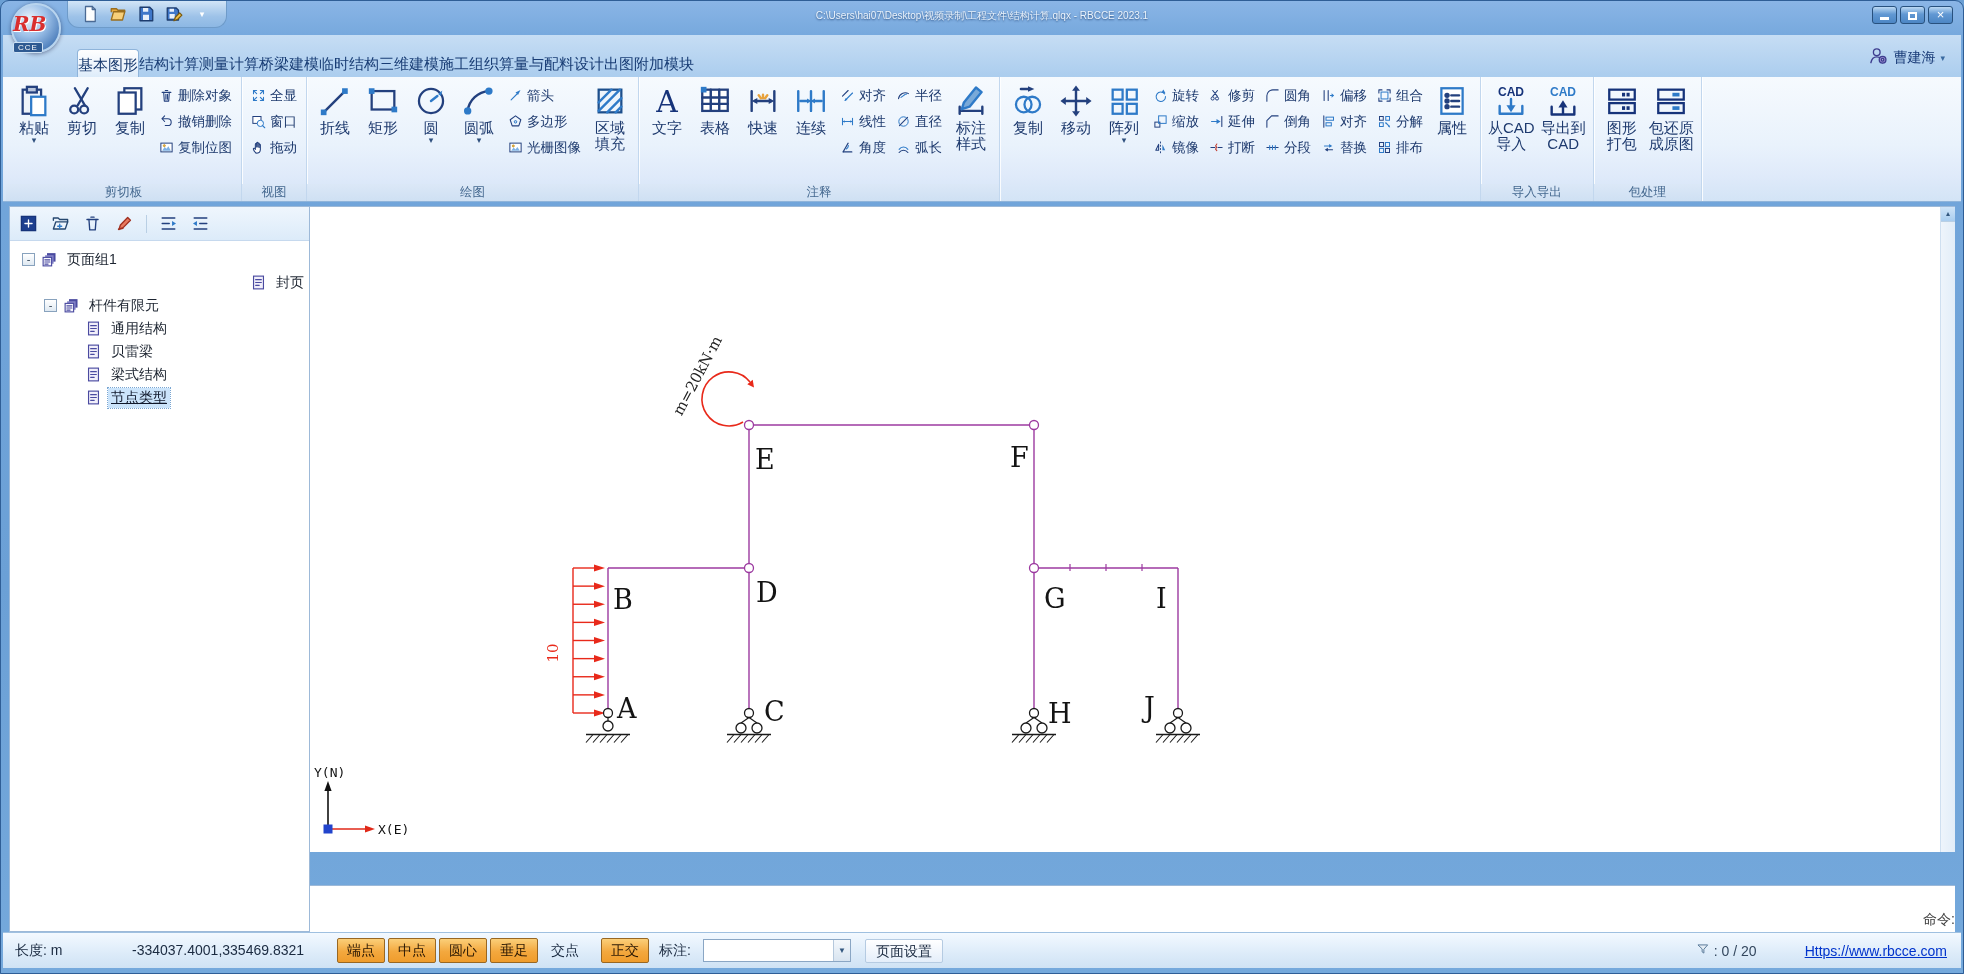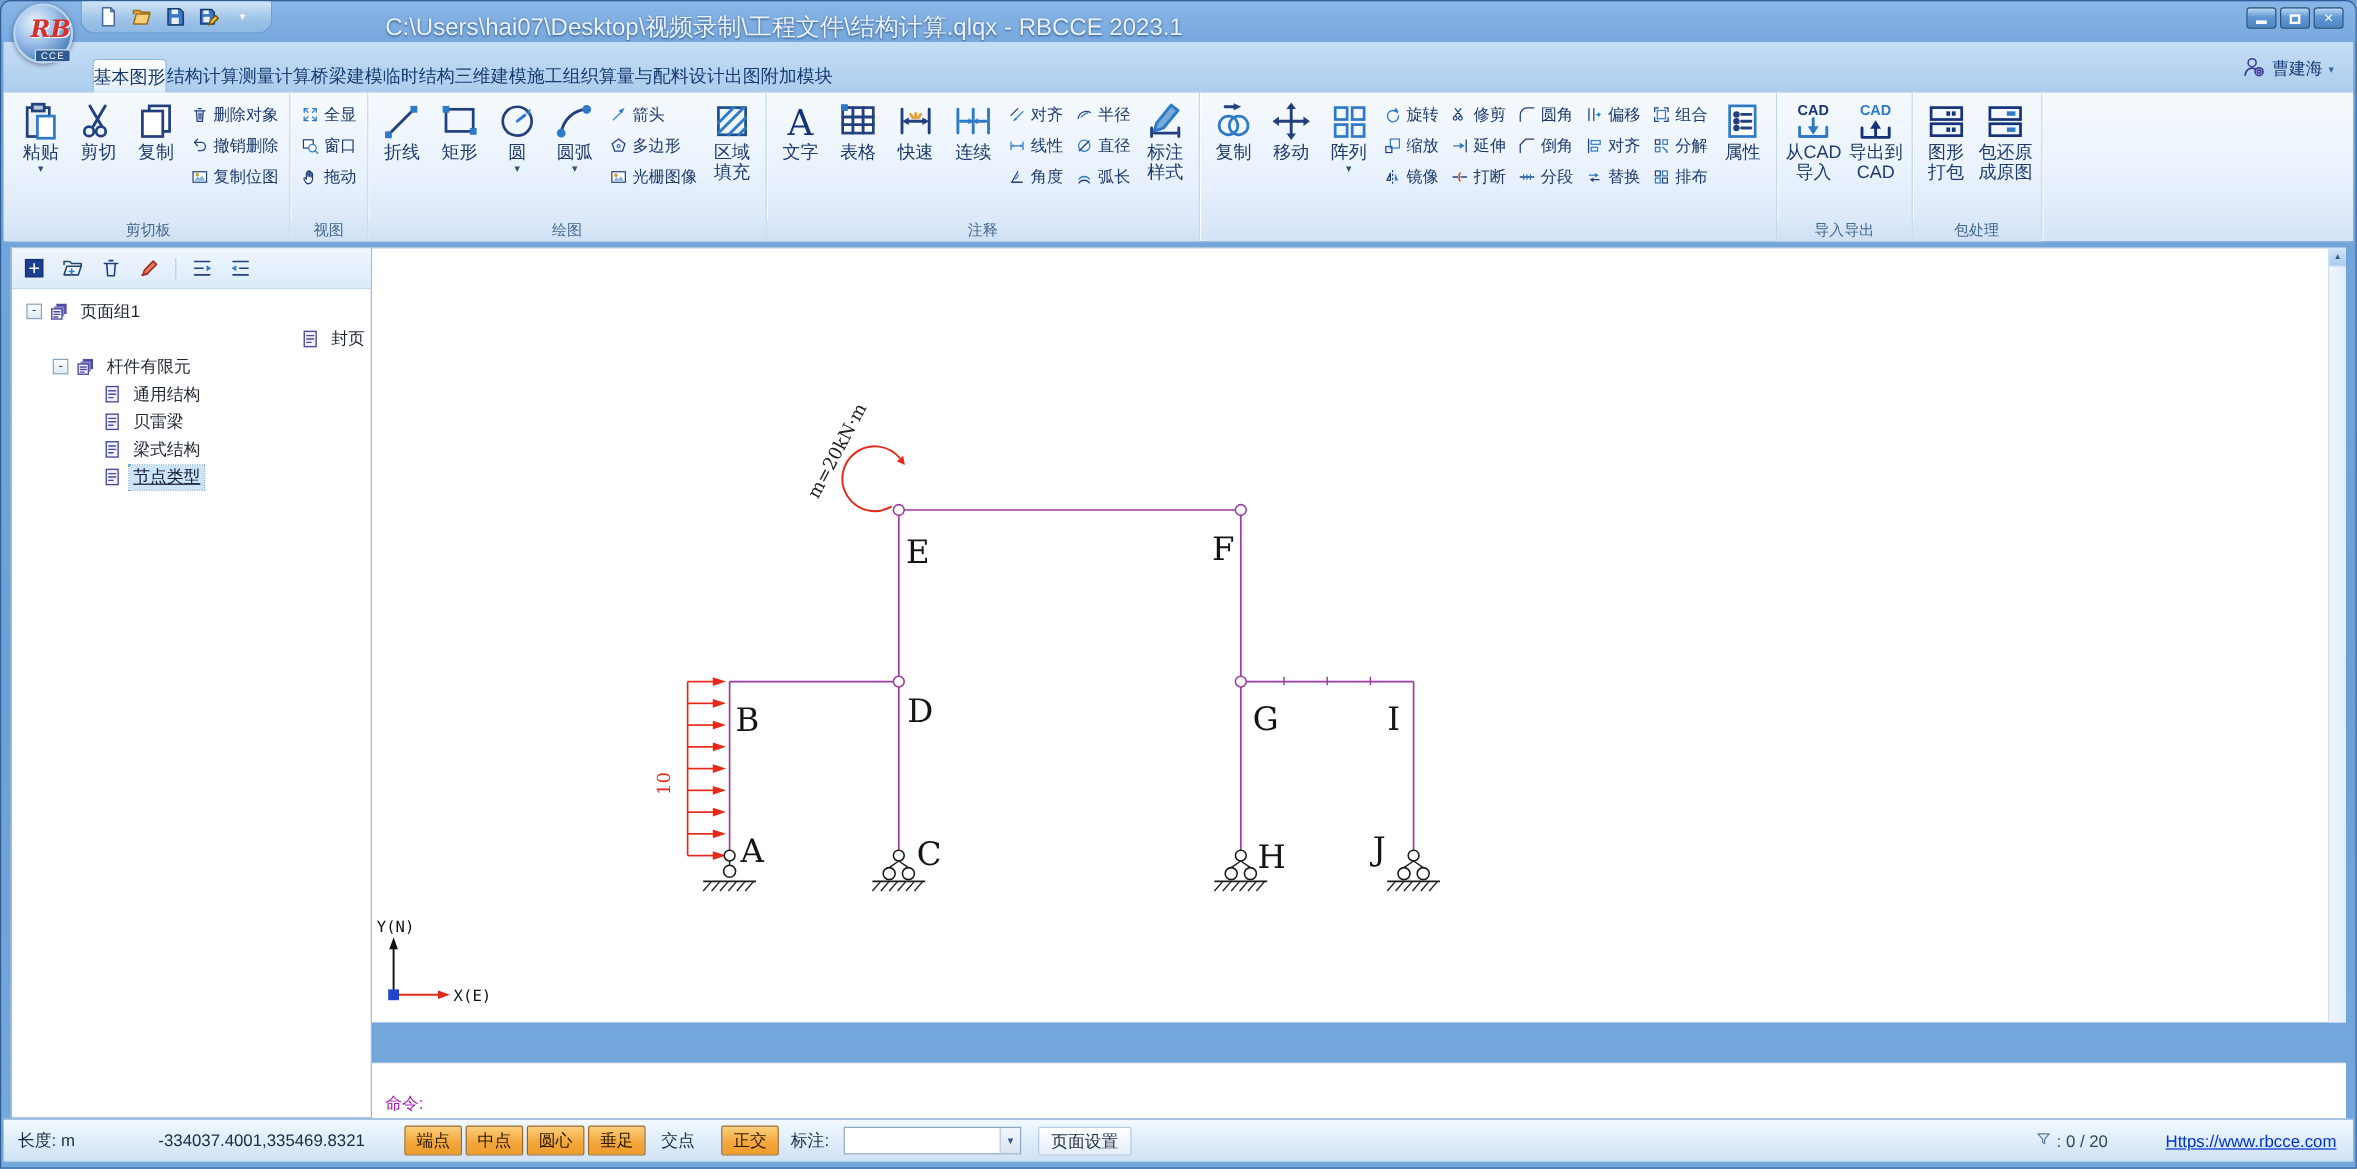--- a/index.html
+++ b/index.html
@@ -4,31 +4,31 @@
 <style>
   * { margin:0; padding:0; box-sizing:border-box; }
   html,body { width:1964px; height:974px; overflow:hidden;
     font-family:"Liberation Sans", sans-serif; }
   body { background:#6b9fd4; position:relative; }
   .win { position:absolute; inset:0; border-radius:9px 9px 0 0;
     background:linear-gradient(180deg,#8ab5e6 0%,#74a7dc 4%,#6ba0d6 60%,#75a9dc 100%);
     border:1px solid #2f5e96; }
 
   
-  .title { position:absolute; top:8px; left:320px; right:320px; text-align:left;
-    color:#eaf3fc; font-size:20px; text-shadow:0 1px 2px rgba(25,60,110,.85); white-space:nowrap; overflow:hidden;}
+  .title { position:absolute; top:8px; left:320px; right:320px; text-align:center;
+    color:#eaf3fc; font-size:10px; text-shadow:0 1px 2px rgba(25,60,110,.85); white-space:nowrap; overflow:hidden;}
   .winctrls { position:absolute; top:5px; right:10px; display:flex; gap:3px; }
   .winbtn { width:25px; height:18px; border:1px solid #28517e; border-radius:3px;
     background:linear-gradient(#bcd9f3,#6198d3 45%,#4c86c4); display:flex; align-items:flex-end; justify-content:center; color:#fff; }
   .glyph-min { width:9px; height:3px; background:#fff; margin-bottom:3px; }
   .glyph-max { width:9px; height:8px; border:2px solid #fff; margin-bottom:3px; }
   .glyph-x { font-size:13px; line-height:16px; }
   .logo { position:absolute; top:2px; left:10px; width:50px; height:50px; z-index:9; border-radius:50%;
     background:radial-gradient(circle at 35% 30%, #eaf3fc, #9cc0e8 40%, #5585c0 75%, #2e5a92);
-    border:2px solid #b8d4ee; box-shadow:0 1px 4px rgba(0,0,40,.45); text-align:right; }
+    border:2px solid #b8d4ee; box-shadow:0 1px 4px rgba(0,0,40,.45); text-align:left; }
   .logo .rb { font-family:"DejaVu Serif",serif; font-weight:bold; font-style:italic; color:#d92f2f;
     font-size:20px; margin-top:7px; text-shadow:1px 1px 0 #fff; }
   .logo .cce { display:inline-block; background:#2e5a92; color:#fff; font-size:8px; padding:0 4px;
     border-radius:2px; margin-top:-3px; letter-spacing:1px; border:1px solid #cfe2f4; }
   .qat { position:absolute; top:0; left:66px; height:27px; display:flex; align-items:center; gap:8px;
     padding:0 14px 0 12px; background:linear-gradient(#d2e5f7,#9dc2e8 60%,#8db8e4);
     border:1px solid #6e9bc9; border-top:none; border-radius:0 0 12px 12px; z-index:5; }
   .qbtn { width:20px; height:20px; display:flex; align-items:center; justify-content:center; }
   .qcaret { color:#fff; font-size:9px; }
 
@@ -80,21 +80,21 @@
   .canvas { position:absolute; left:309px; top:205px; right:8px; height:646px; background:#fff;
     border-top:1px solid #9db9d8; }
   .canvas svg { position:absolute; inset:0; }
   .vscroll { position:absolute; top:0; right:0; width:15px; height:100%;
     background:linear-gradient(90deg,#eef4fb,#e2edf8); border-left:1px solid #cfdff0; }
   .vsbtn { height:15px; border-bottom:1px solid #b9cfe4; background:linear-gradient(#cfe4f8,#a9cdef);
     font-size:8px; color:#33577f; text-align:center; line-height:14px; }
   .cmd1 { position:absolute; left:309px; right:8px; top:851px; height:33px; background:#fff;
     border-top:1px solid #9db9d8; font-size:14px; color:#111; padding:9px 0 0 11px; }
   .cmd2 { position:absolute; left:309px; right:8px; top:884px; height:47px; background:#fff;
-    border-top:1px solid #9db9d8; font-size:14px; color:#a21caf; padding:25px 0 0 11px; }
+    border-top:1px solid #9db9d8; font-size:14px; color:#404040; padding:25px 0 0 11px;text-align:right; }
 
   
   .statusbar { position:absolute; left:2px; right:2px; top:931px; height:36px;
     background:linear-gradient(#f3f9ff,#dcebf9 60%,#cfe2f4); border-top:1px solid #9fc0e0;
     font-size:14px; color:#1a2a40; }
   .sb-length { position:absolute; left:12px; top:9px; }
   .sb-coords { position:absolute; left:95px; top:9px; width:240px; text-align:center; }
   .sb-snaps { position:absolute; left:334px; top:5px; display:flex; gap:3px; align-items:center; }
   .snapbtn { width:48px; height:25px; line-height:23px; text-align:center;
     background:linear-gradient(#fbcf79,#f3a83e 55%,#ef9c2c); border:1px solid #996722; border-radius:2px; color:#2a1804; }

